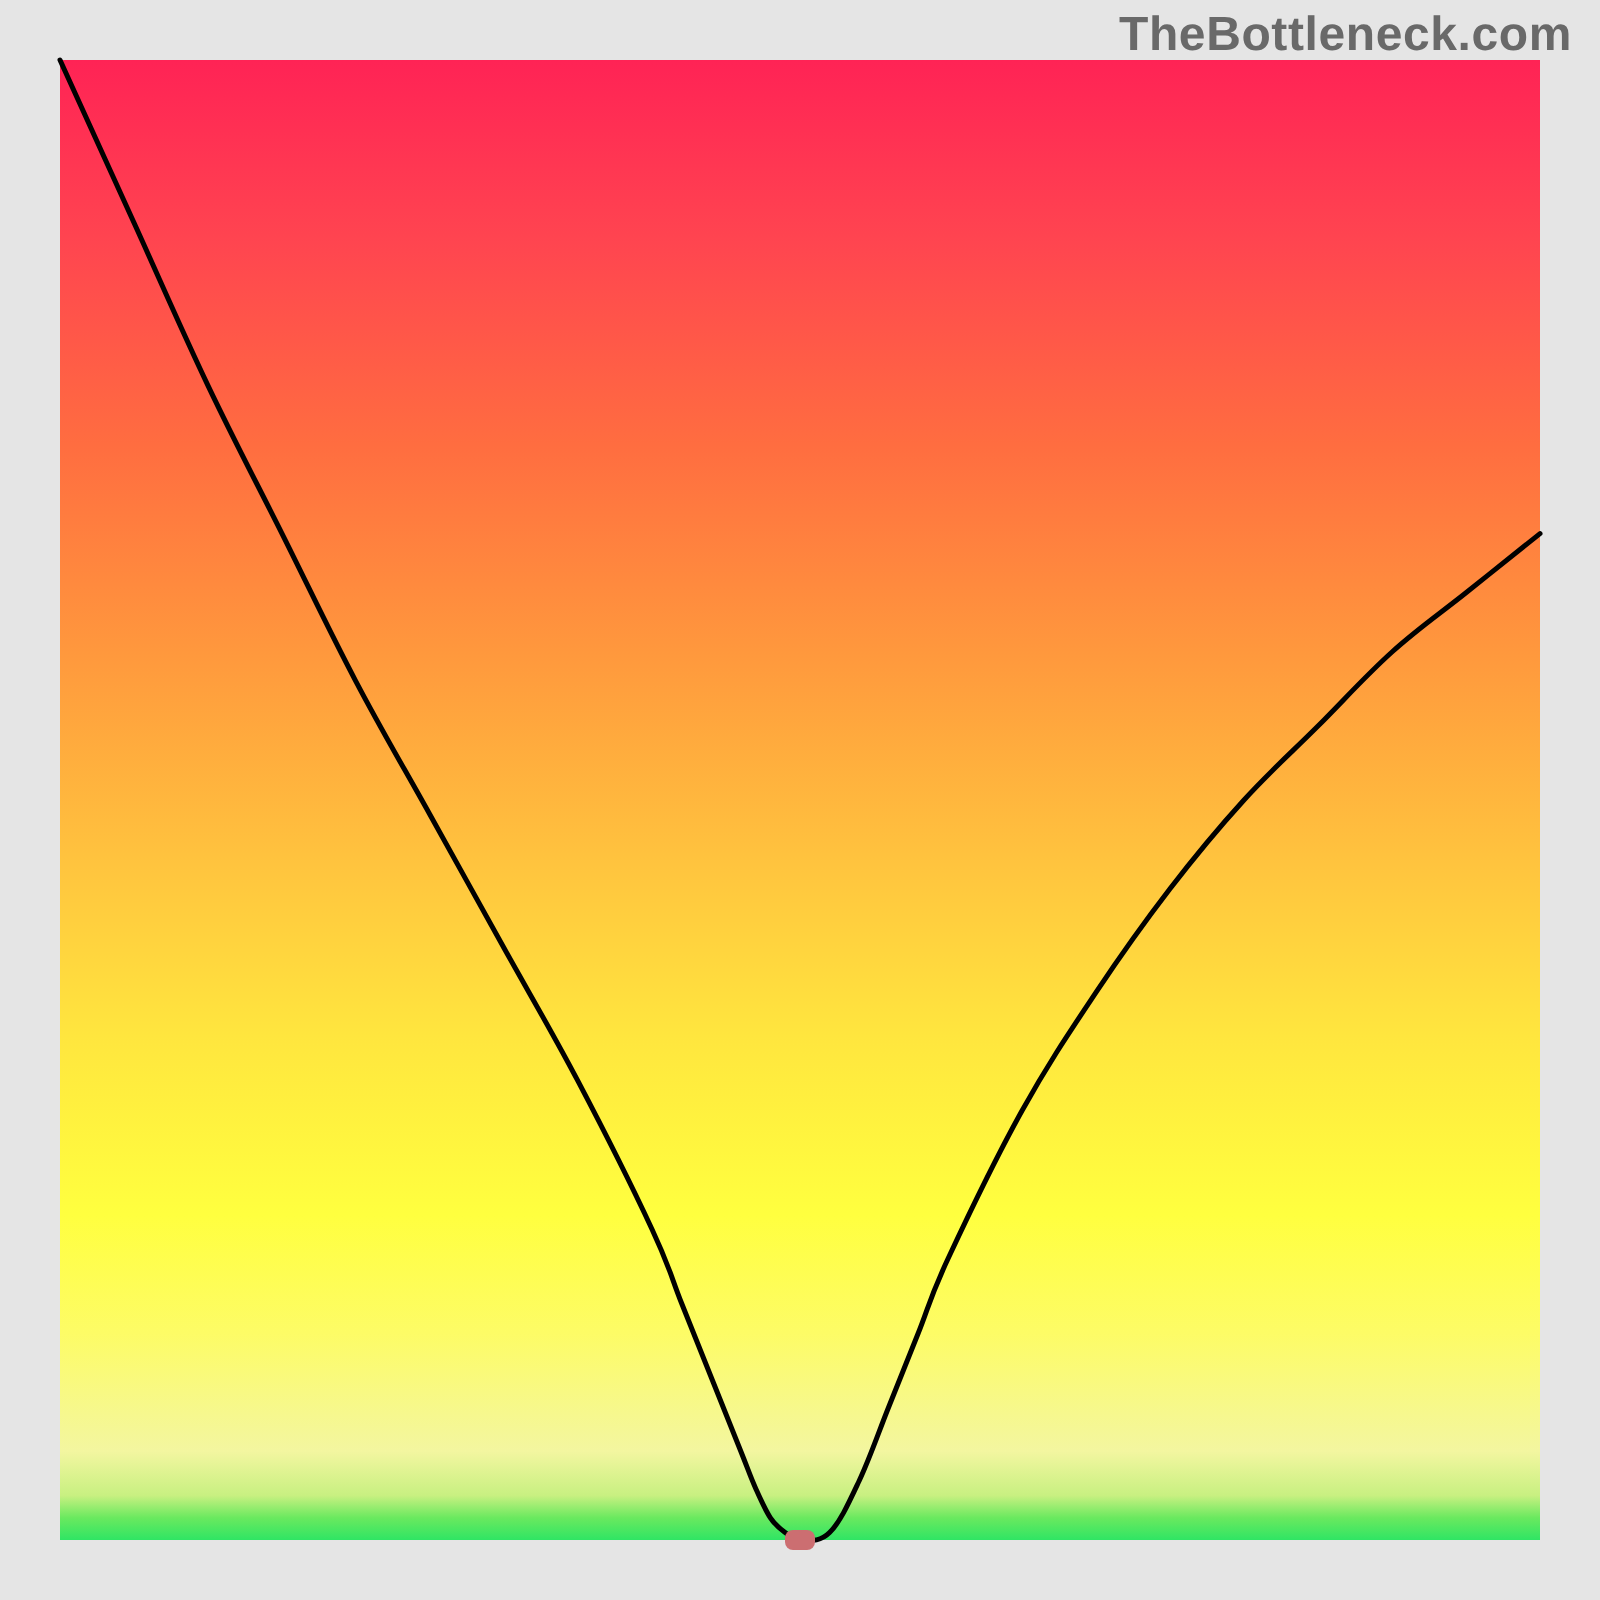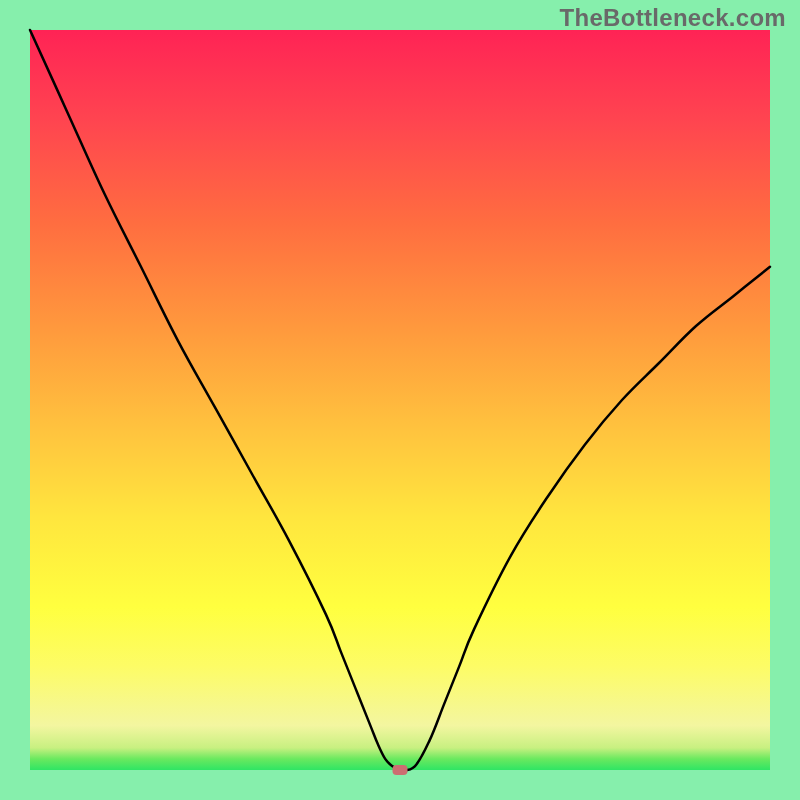--- a/index.html
+++ b/index.html
@@ -1,21 +1,21 @@
 <!DOCTYPE html>
 <html><head>
 <meta charset="utf-8">
 <style>
   * { margin: 0; padding: 0; box-sizing: border-box; }
   html, body { width: 800px; height: 800px; overflow: hidden; background: #000; }
   .frame {
     position: relative;
     width: 800px;
     height: 800px;
-    background: #86efac;
+    background: #e5e5e5;
     text-align: center;
   }
   .watermark {
     position: absolute;
     top: 4px;
     right: 14px;
     font-family: Arial, Helvetica, sans-serif;
     font-size: 24px;
     font-weight: 600;
     color: #696969;

